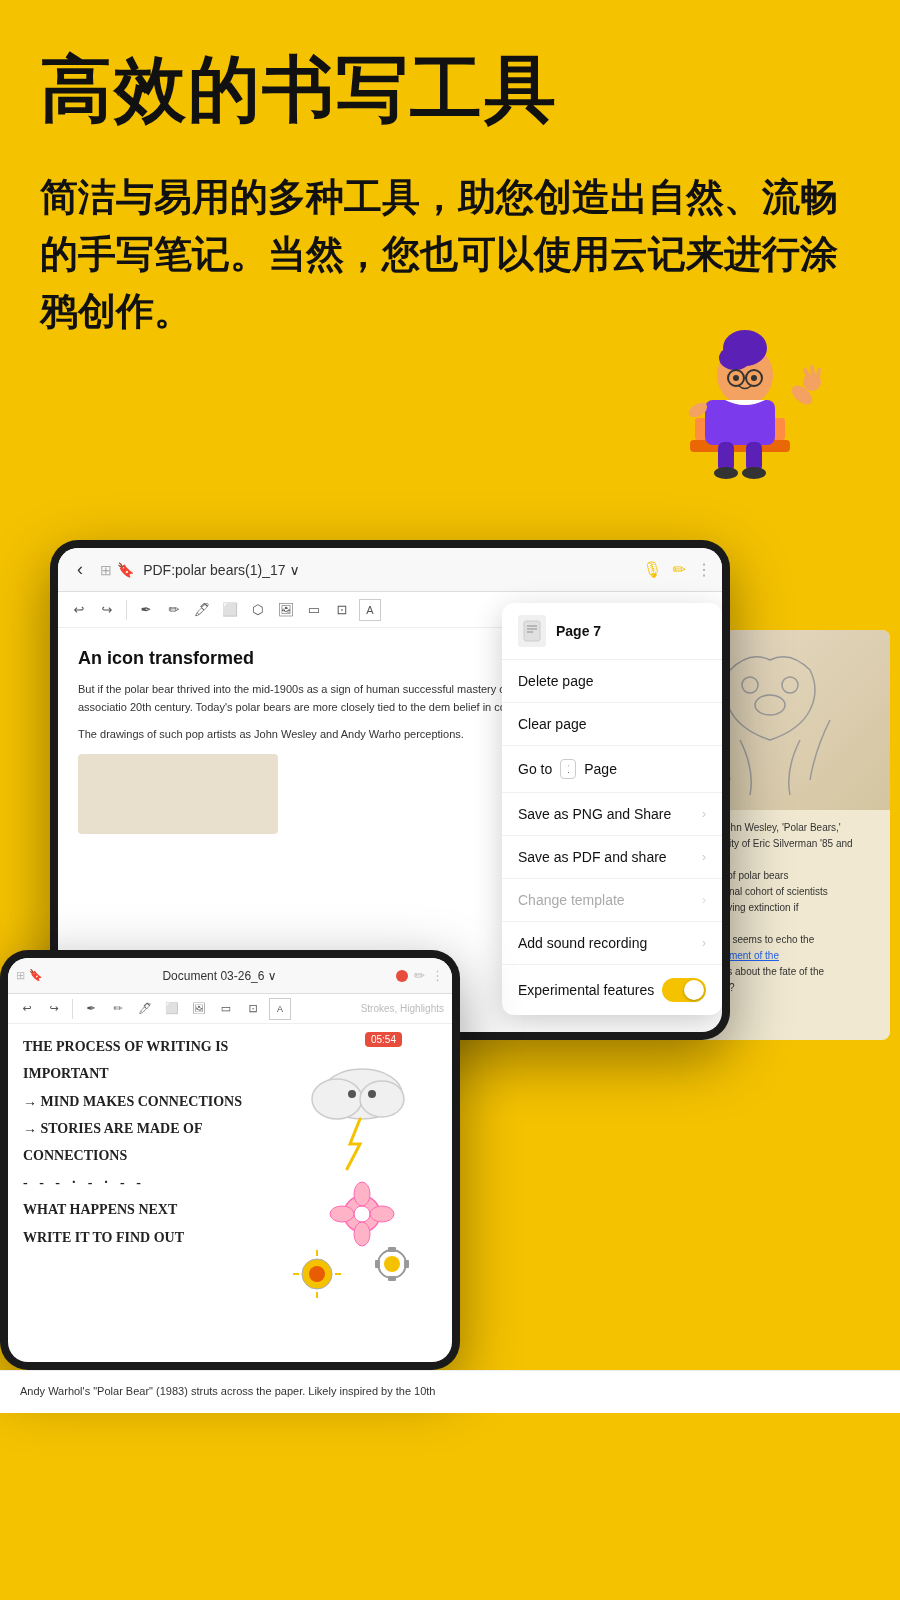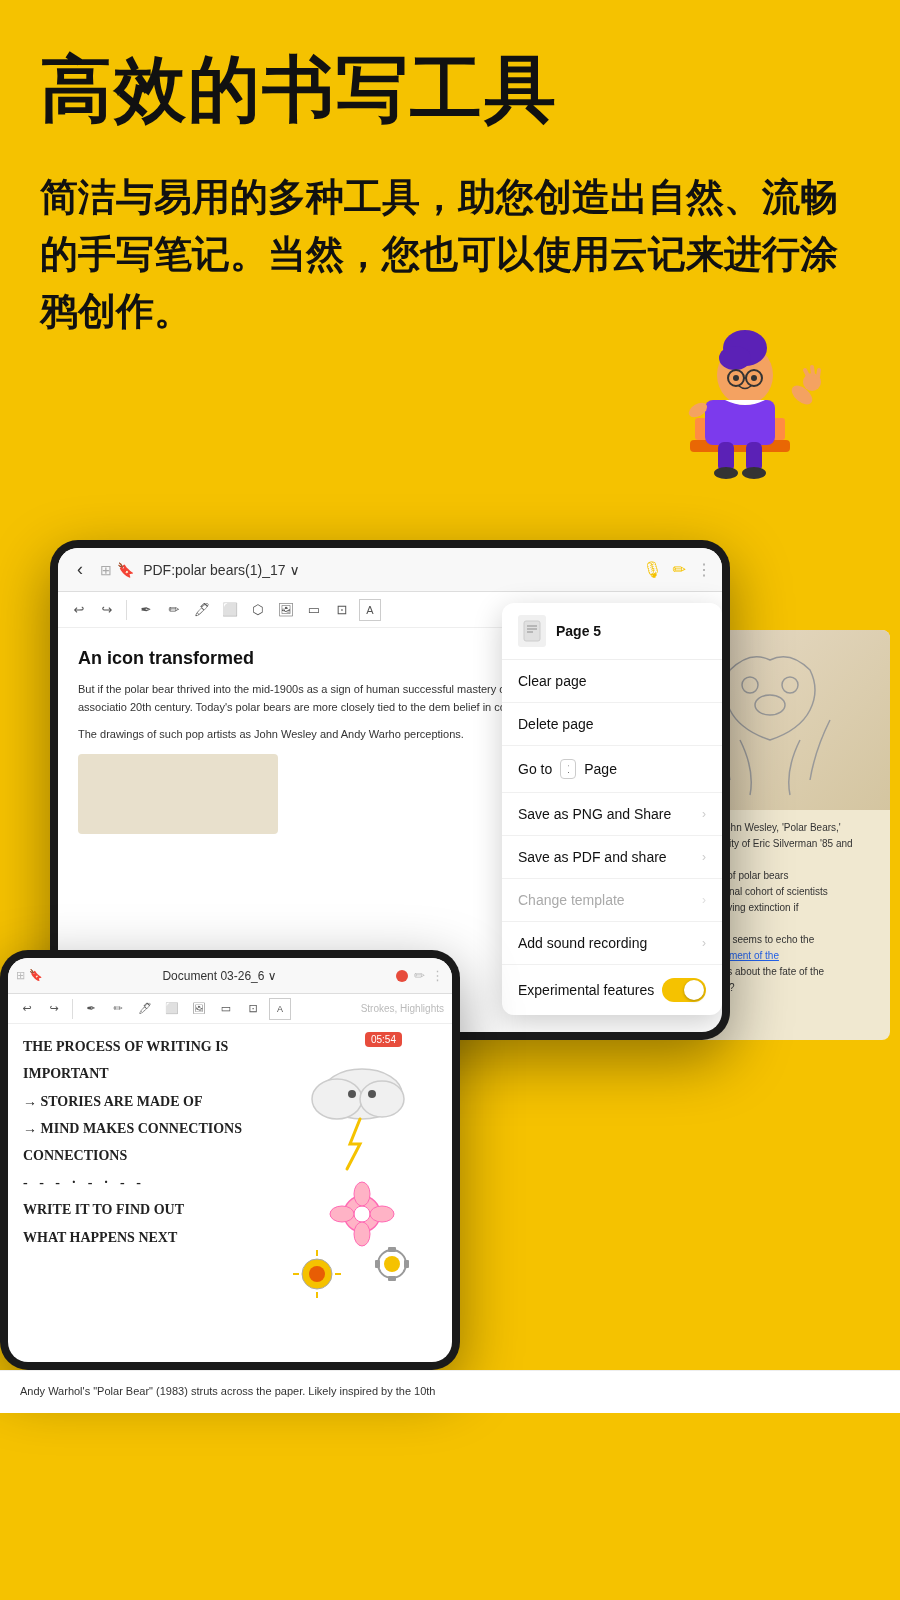--- a/index.html
+++ b/index.html
@@ -463,29 +463,29 @@
 
         <div class="menu-header">
           <div class="menu-page-icon">
             <svg width="18" height="22" viewBox="0 0 18 22">
               <rect x="1" y="1" width="16" height="20" rx="2" fill="#e0e0e0" stroke="#ccc" stroke-width="1"></rect>
               <line x1="4" y1="6" x2="14" y2="6" stroke="#aaa" stroke-width="1.5"></line>
               <line x1="4" y1="9" x2="14" y2="9" stroke="#aaa" stroke-width="1.5"></line>
               <line x1="4" y1="12" x2="10" y2="12" stroke="#aaa" stroke-width="1.5"></line>
             </svg>
           </div>
-          <div class="menu-header-title">Page 5</div>
+          <div class="menu-header-title">Page 7</div>
+        </div>
+
+        <div class="menu-item">
+          <span class="menu-item-label">Delete page</span>
         </div>
 
         <div class="menu-item">
           <span class="menu-item-label">Clear page</span>
-        </div>
-
-        <div class="menu-item">
-          <span class="menu-item-label">Delete page</span>
         </div>
 
         <div class="menu-item">
           <div class="menu-item-row">
             <span class="goto-label">Go to</span>
             <input class="goto-input" value="1-6" readonly="" style="">
             <span class="goto-label">Page</span>
           </div>
         </div>
 
@@ -575,26 +575,26 @@
       </div>
 
       <div style="position:relative;">
         <div class="timer-badge">05:54</div>
       </div>
 
       <div class="handwriting-content">
         <div class="hw-text">
           <div class="hw-line">The Process of Writing Is</div>
           <div class="hw-line">Important</div>
+          <div class="hw-line">→ Mind Makes Connections</div>
           <div class="hw-line">→ Stories Are Made of</div>
-          <div class="hw-line">→ Mind Makes Connections</div>
           <div class="hw-line">   Connections</div>
           <div class="hw-line" style="letter-spacing:4px;">- - - · - · - -</div>
+          <div class="hw-line">What Happens Next</div>
           <div class="hw-line">Write It to Find Out</div>
-          <div class="hw-line">What Happens Next</div>
         </div>
 
         <div class="doodle-area">
           <svg width="180" height="290" viewBox="0 0 180 290">
 
             <ellipse cx="100" cy="50" rx="40" ry="25" fill="#f0f0f0" stroke="#ccc" stroke-width="1.5"></ellipse>
             <ellipse cx="75" cy="55" rx="25" ry="20" fill="#f0f0f0" stroke="#ccc" stroke-width="1.5"></ellipse>
             <ellipse cx="120" cy="55" rx="22" ry="18" fill="#f0f0f0" stroke="#ccc" stroke-width="1.5"></ellipse>
 
             <circle cx="90" cy="50" r="4" fill="#555"></circle>

